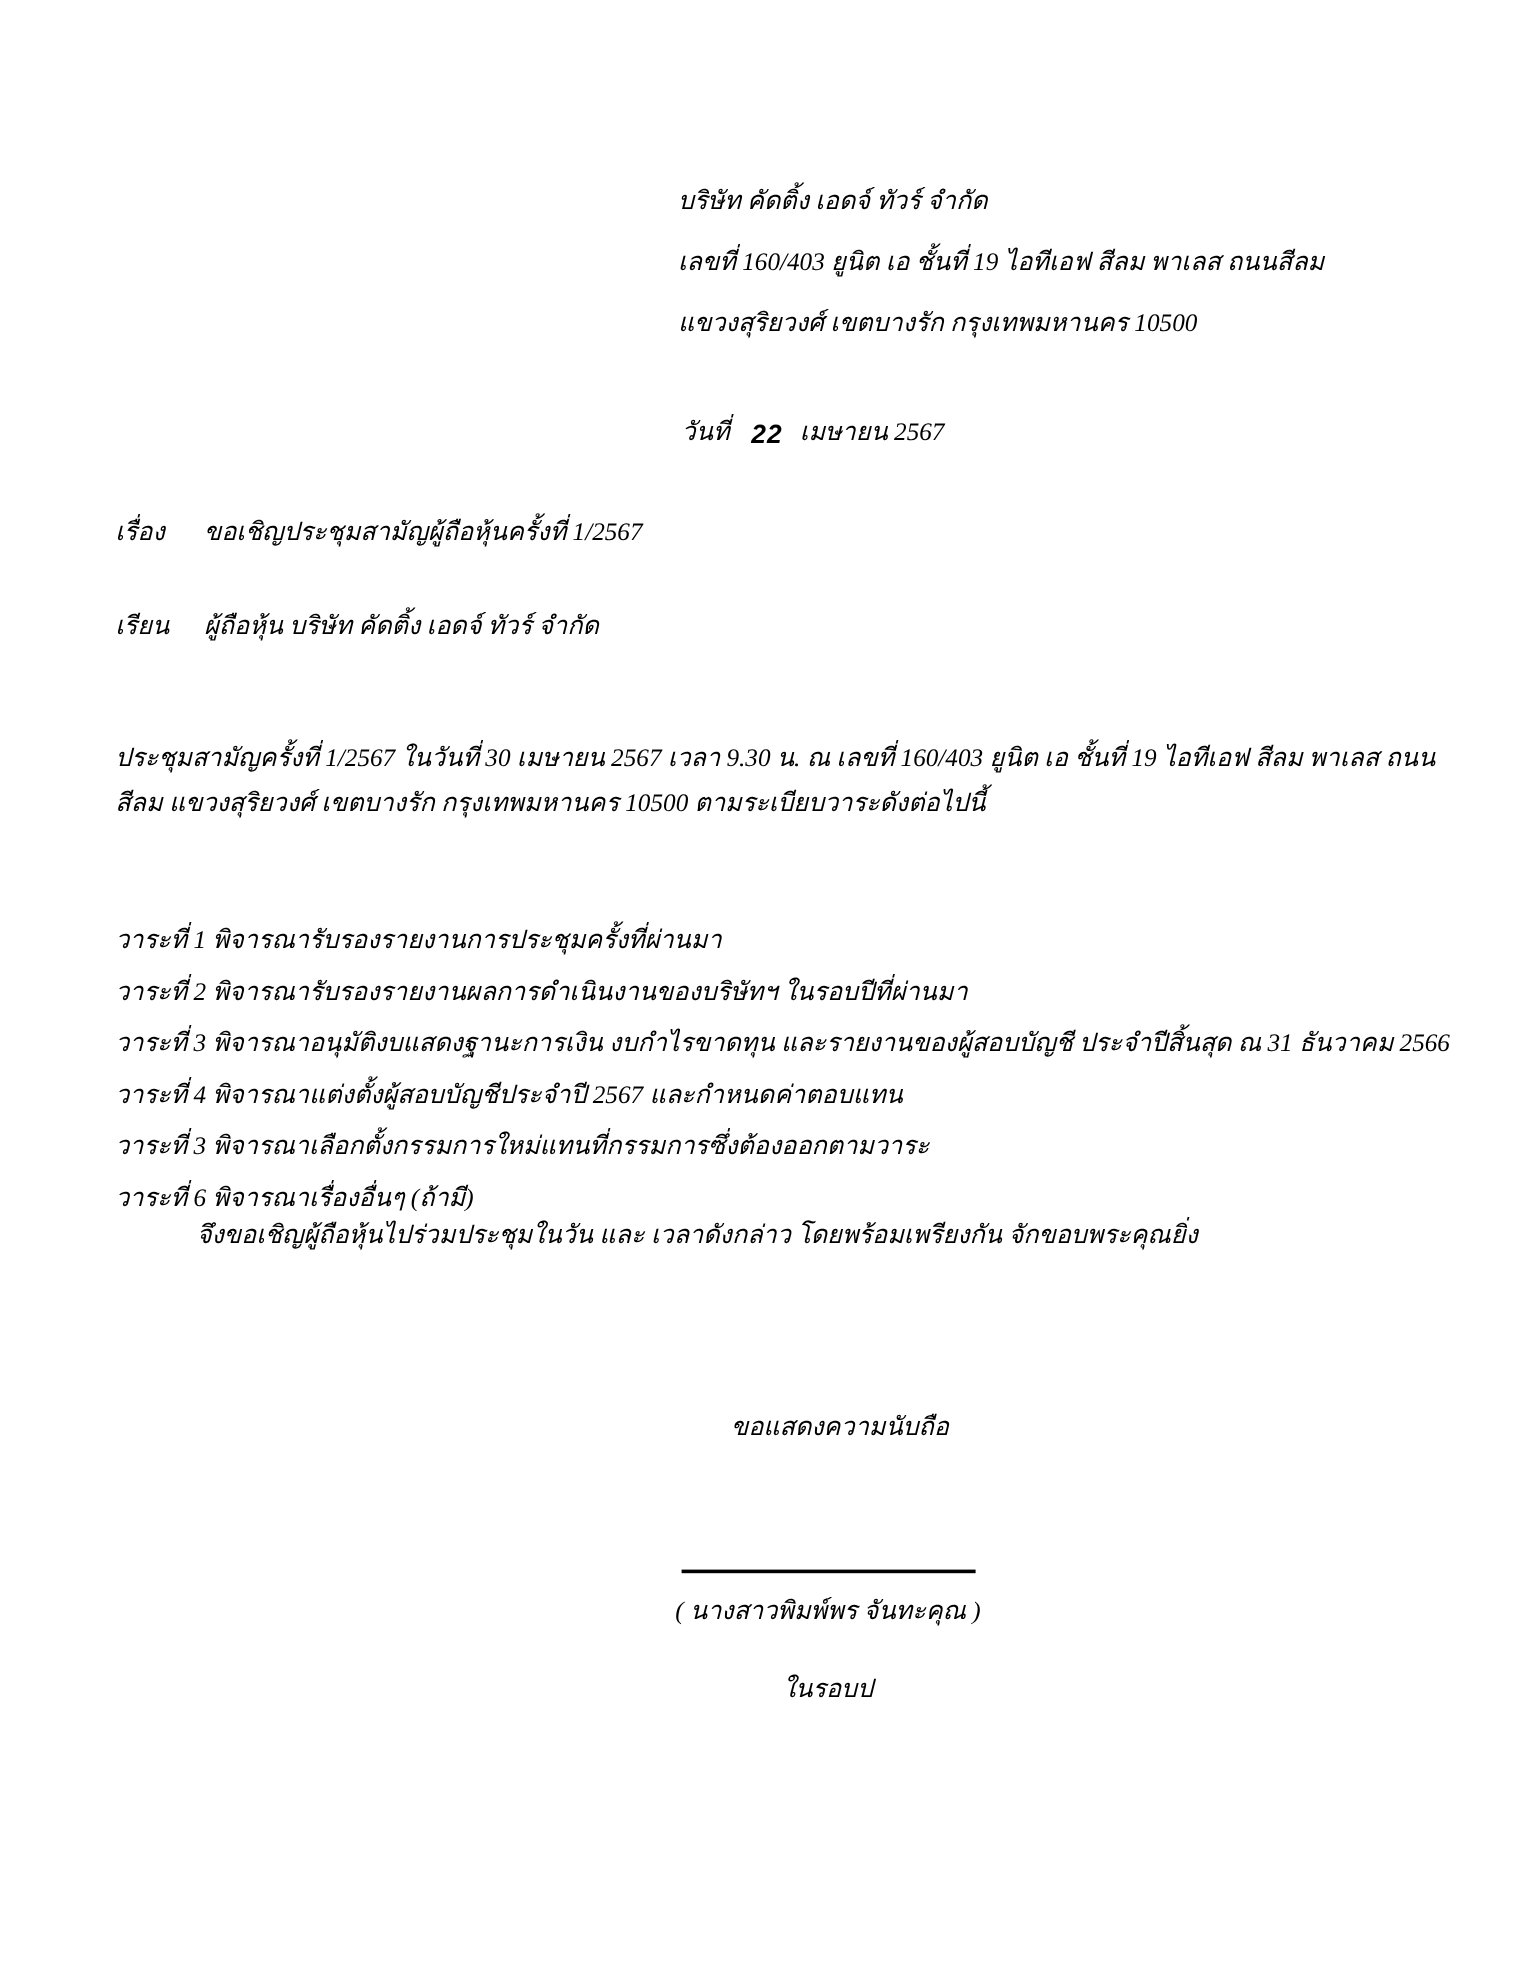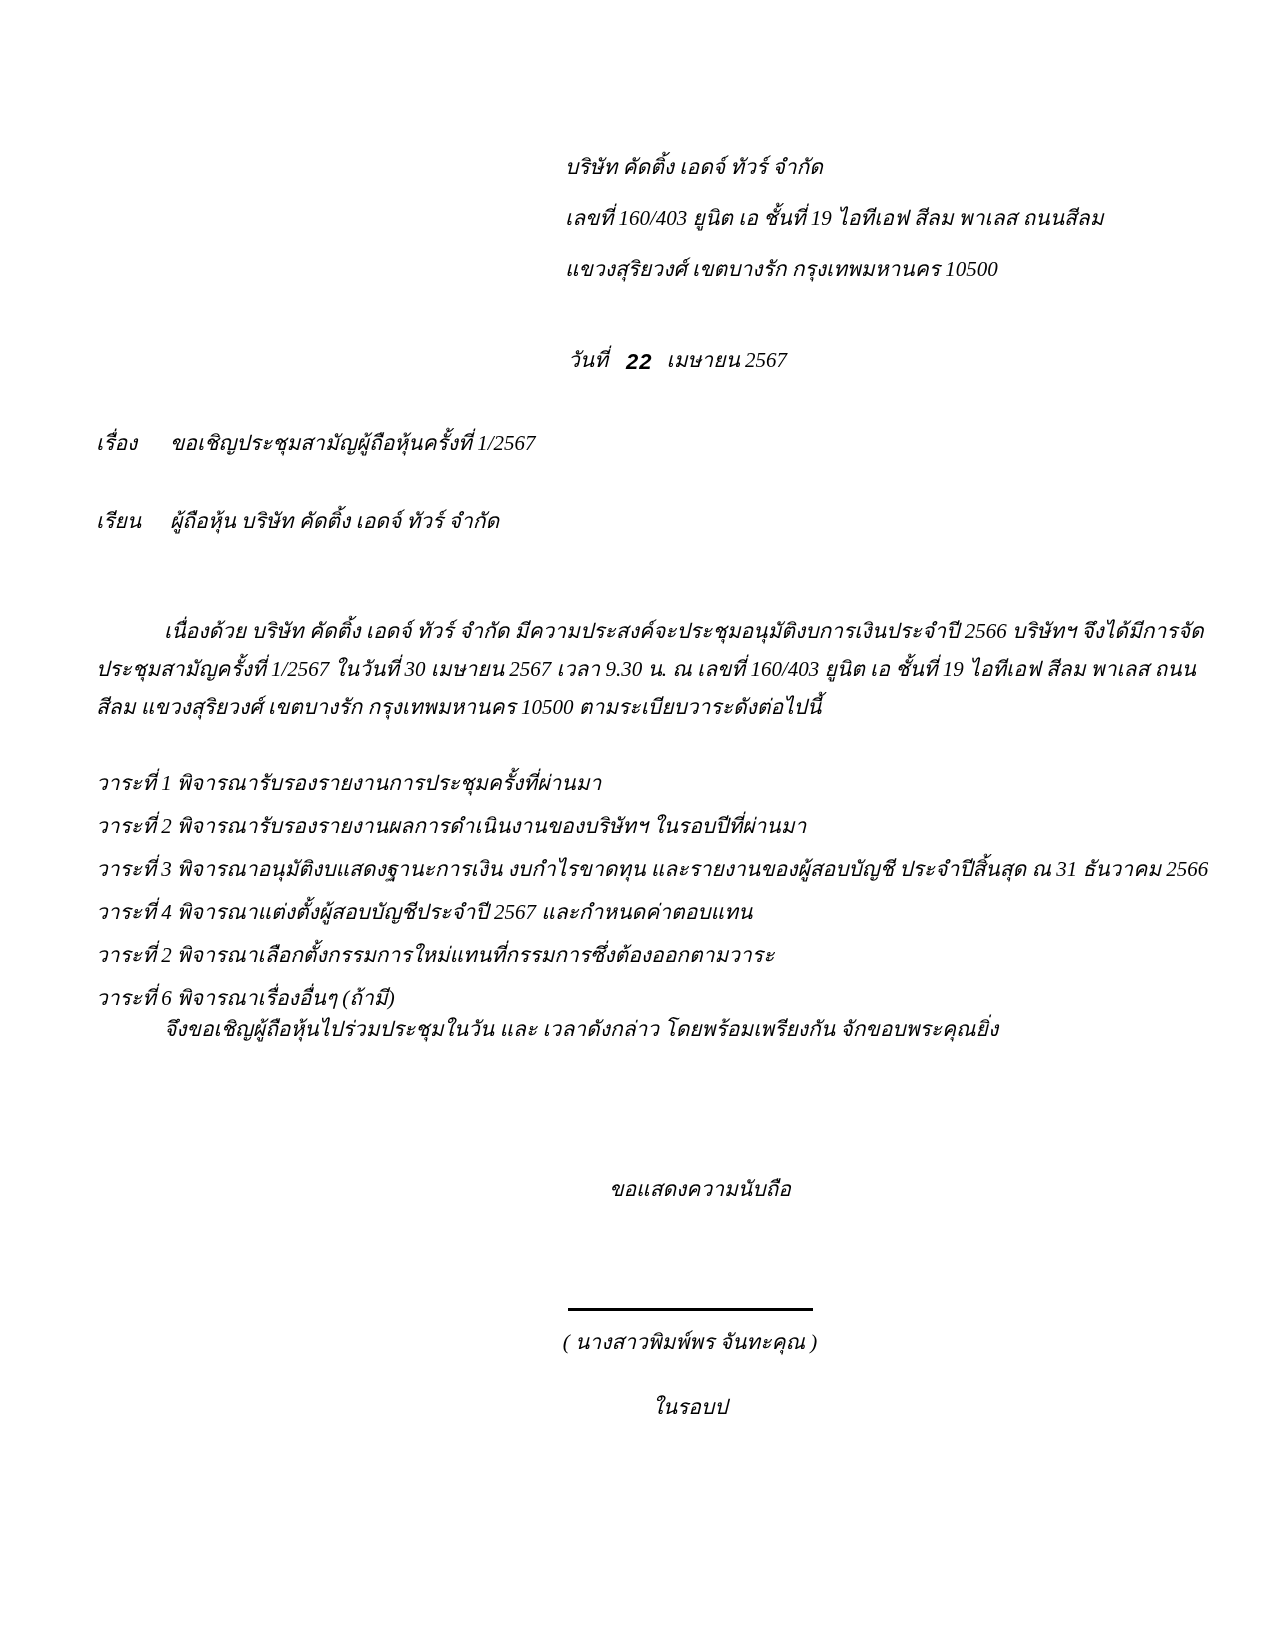--- a/index.html
+++ b/index.html
@@ -62,31 +62,30 @@
 
   <div class="abs label-row subject-row nowrap">
     <span class="row-label">เรื่อง</span><span>ขอเชิญประชุมสามัญผู้ถือหุ้นครั้งที่ 1/2567</span>
   </div>
 
   <div class="abs label-row attn-row nowrap">
     <span class="row-label">เรียน</span><span>ผู้ถือหุ้น บริษัท คัดติ้ง เอดจ์ ทัวร์ จำกัด</span>
   </div>
 
   <div class="abs body-par">
-    <div class="nowrap indent">เนื่องด้วย บริษัท คัดติ้ง เอดจ์ ทัวร์ จำกัด มีความประสงค์จะประชุมอนุมัติงบการเงินประจำปี 2566 บริษัทฯ จึงได้มีการจัด</div>
     <div class="nowrap">ประชุมสามัญครั้งที่ 1/2567  ในวันที่ 30 เมษายน   2567 เวลา 9.30 น. ณ เลขที่ 160/403 ยูนิต เอ ชั้นที่ 19 ไอทีเอฟ สีลม พาเลส ถนน</div>
     <div class="nowrap">สีลม แขวงสุริยวงศ์ เขตบางรัก กรุงเทพมหานคร 10500 ตามระเบียบวาระดังต่อไปนี้</div>
   </div>
 
   <div class="abs agenda">
     <div class="nowrap">วาระที่ 1 พิจารณารับรองรายงานการประชุมครั้งที่ผ่านมา</div>
     <div class="nowrap">วาระที่ 2 พิจารณารับรองรายงานผลการดำเนินงานของบริษัทฯ ในรอบปีที่ผ่านมา</div>
     <div class="nowrap">วาระที่ 3 พิจารณาอนุมัติงบแสดงฐานะการเงิน  งบกำไรขาดทุน และรายงานของผู้สอบบัญชี ประจำปีสิ้นสุด ณ 31 ธันวาคม 2566</div>
     <div class="nowrap">วาระที่ 4 พิจารณาแต่งตั้งผู้สอบบัญชีประจำปี 2567 และกำหนดค่าตอบแทน</div>
-    <div class="nowrap">วาระที่ 2 พิจารณาเลือกตั้งกรรมการใหม่แทนที่กรรมการซึ่งต้องออกตามวาระ</div>
+    <div class="nowrap">วาระที่ 3 พิจารณาเลือกตั้งกรรมการใหม่แทนที่กรรมการซึ่งต้องออกตามวาระ</div>
     <div class="nowrap">วาระที่ 6 พิจารณาเรื่องอื่นๆ (ถ้ามี)</div>
   </div>
 
   <div class="abs closing-line nowrap">จึงขอเชิญผู้ถือหุ้นไปร่วมประชุมในวัน และ เวลาดังกล่าว โดยพร้อมเพรียงกัน จักขอบพระคุณยิ่ง</div>
 
   <div class="abs signoff nowrap">ขอแสดงความนับถือ</div>
 
   <div class="abs sig-block">
     <div class="sig-rule"></div>
     <div class="sig-name nowrap">( นางสาวพิมพ์พร จันทะคุณ )</div>

